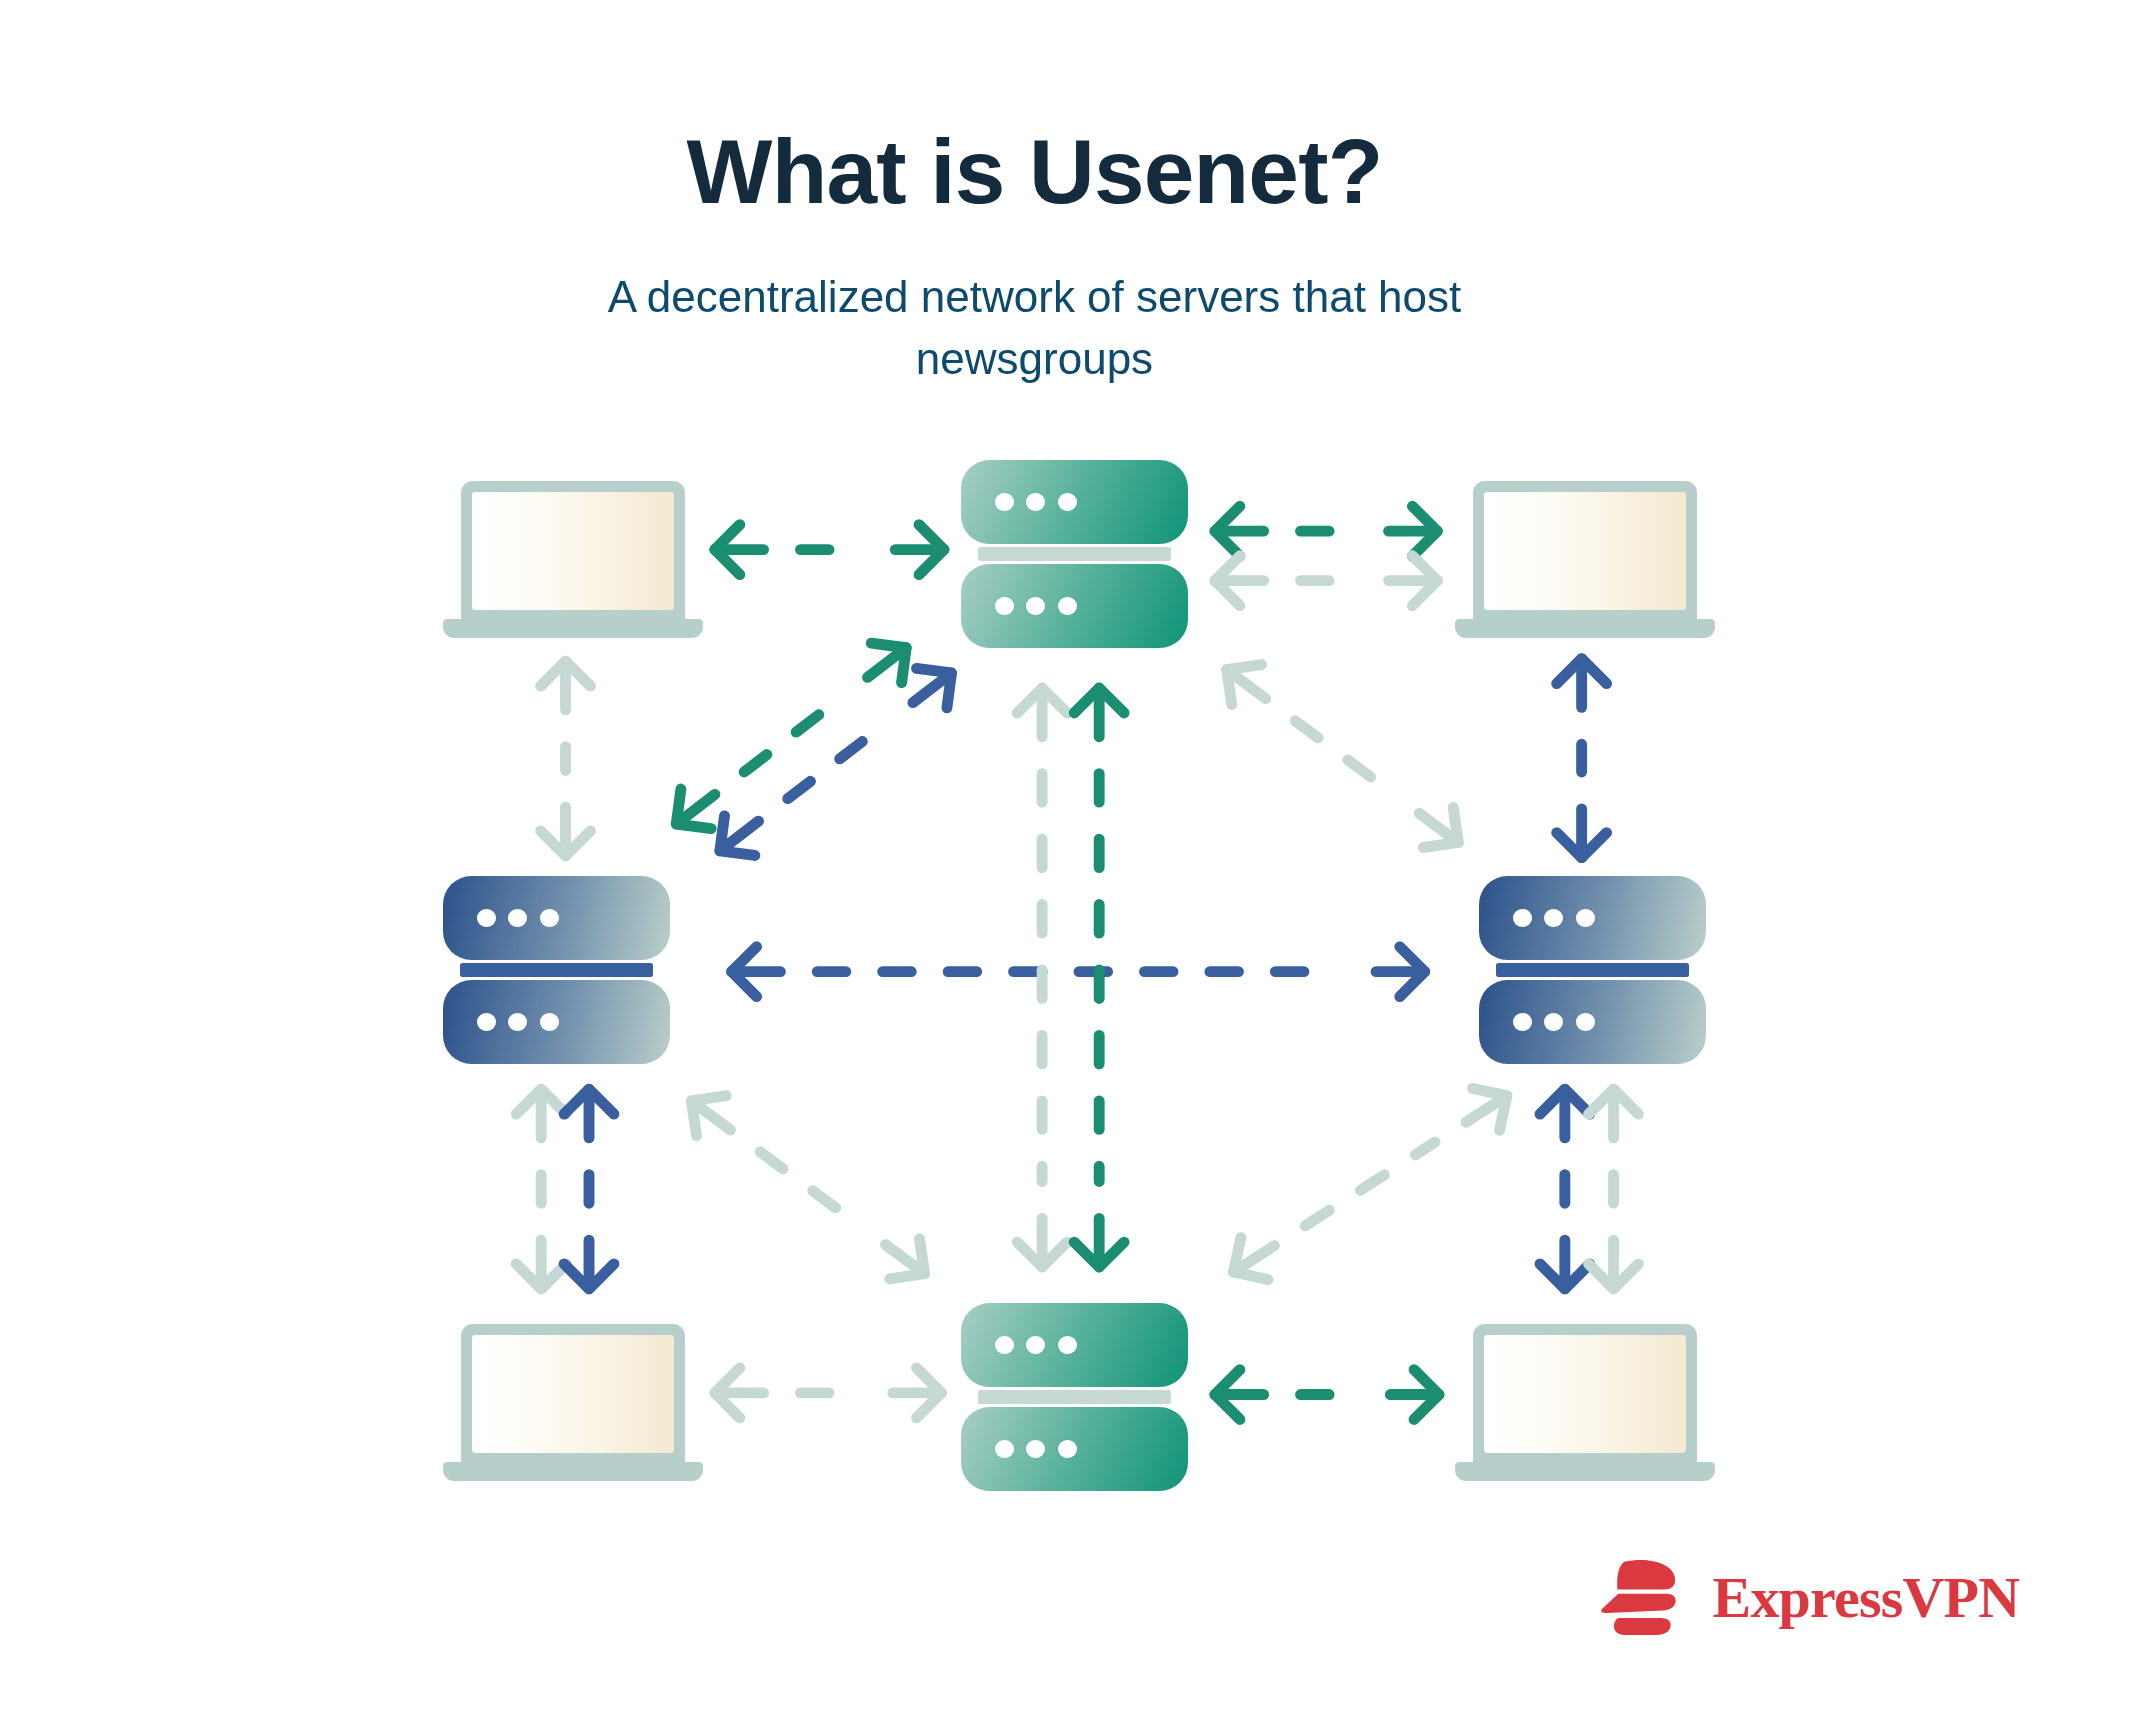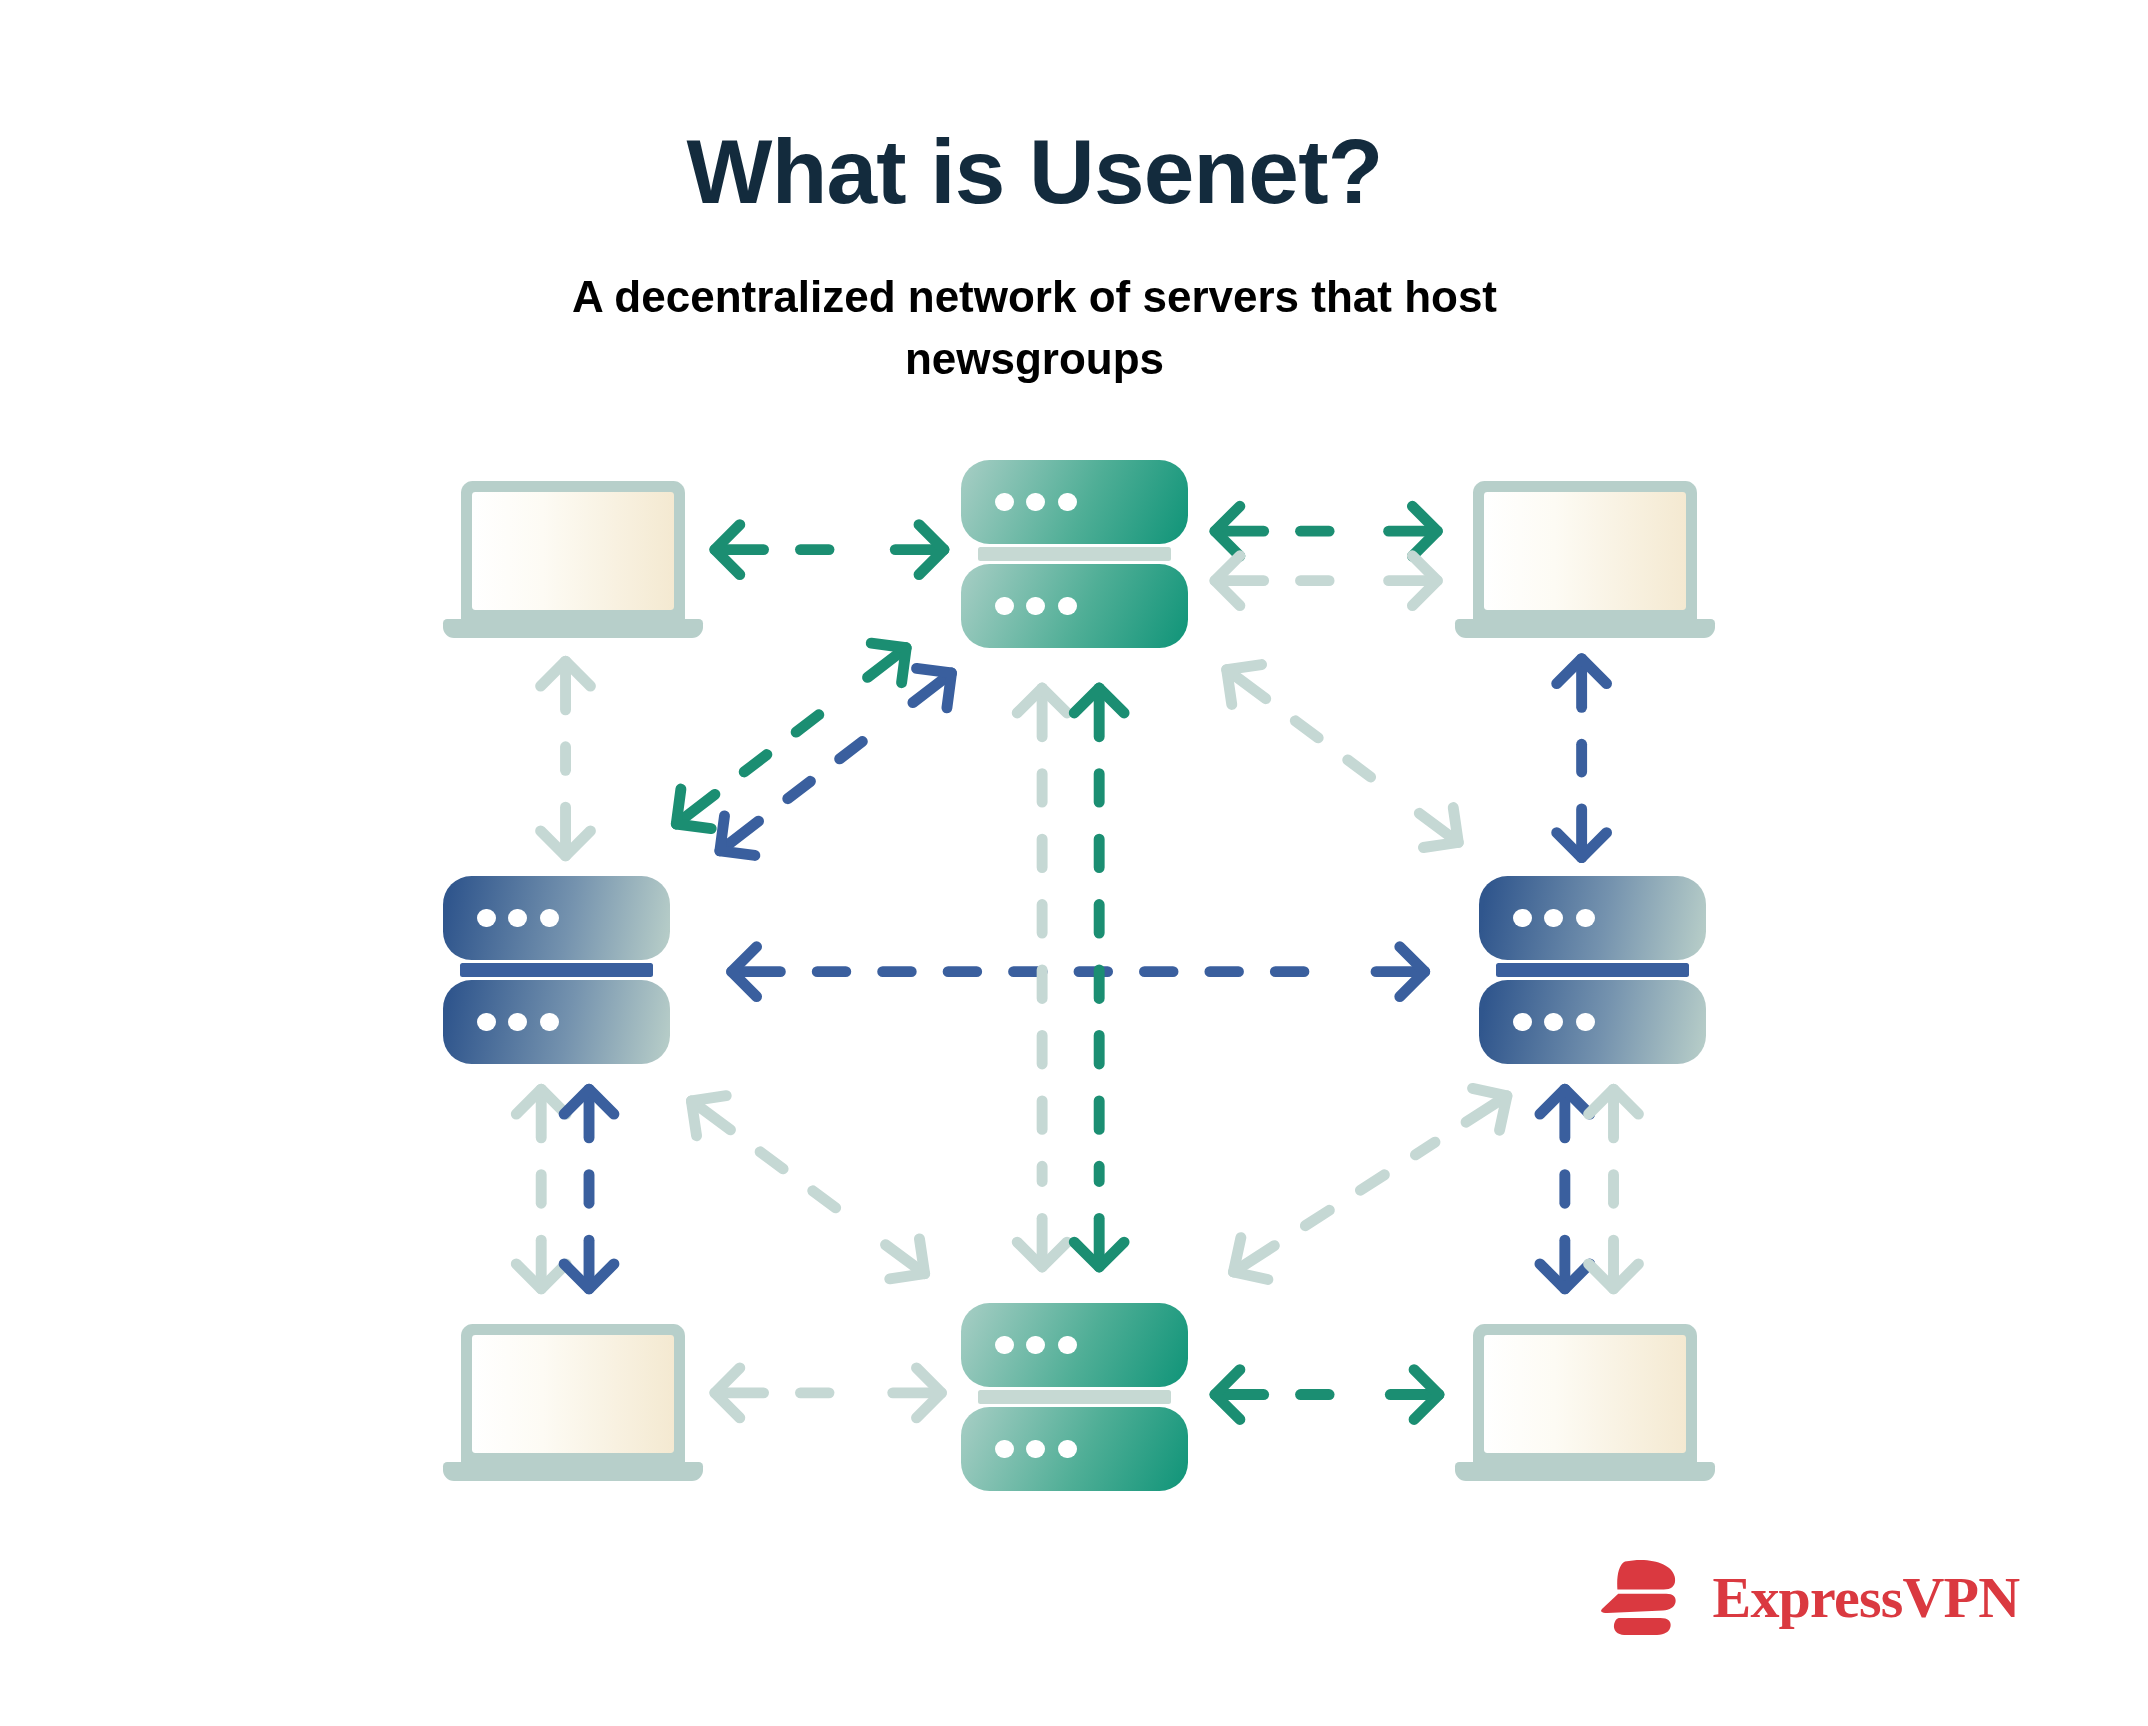--- a/index.html
+++ b/index.html
@@ -2,22 +2,22 @@
 <html style="font-size:13.4px"><head>
 <meta charset="utf-8">
 <style>
   html,body{margin:0;padding:0;background:#ffffff;}
   body{width:2148px;height:1726px;position:relative;overflow:hidden;
        font-family:"Liberation Sans",sans-serif;}
 
   
   .header{position:absolute;top:126px;left:0;width:2069px;text-align:center;}
   .title{font-size:91px;font-weight:700;color:#132B3D;letter-spacing:-0.8px;line-height:1;}
-  .subtitle{margin:49px auto 12px auto;max-width:940px;font-size:44px;font-weight:700;
-            color:#000000;line-height:1.4;}
+  .subtitle{margin:49px auto 12px auto;max-width:940px;font-size:44px;font-weight:400;
+            color:#0c4a6e;line-height:1.4;}
 
   
   .diagram{position:absolute;left:0;top:0;width:2148px;height:1726px;}
   .connections{position:absolute;left:0;top:0;pointer-events:none;}
   .node{position:absolute;}
 
   
   .laptop{width:224px;height:159px;}
   .laptop .lid{width:224px;height:140px;background:#B7CFCA;border-radius:11.7px 11.7px 0 0;
                padding:11px;box-sizing:border-box;}

